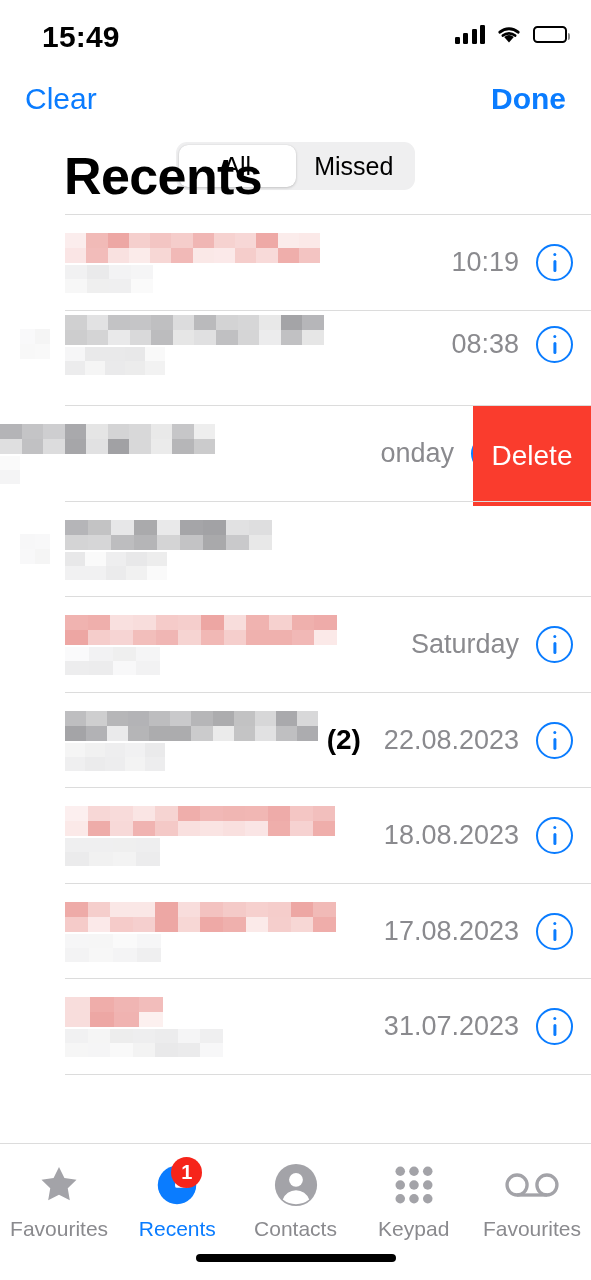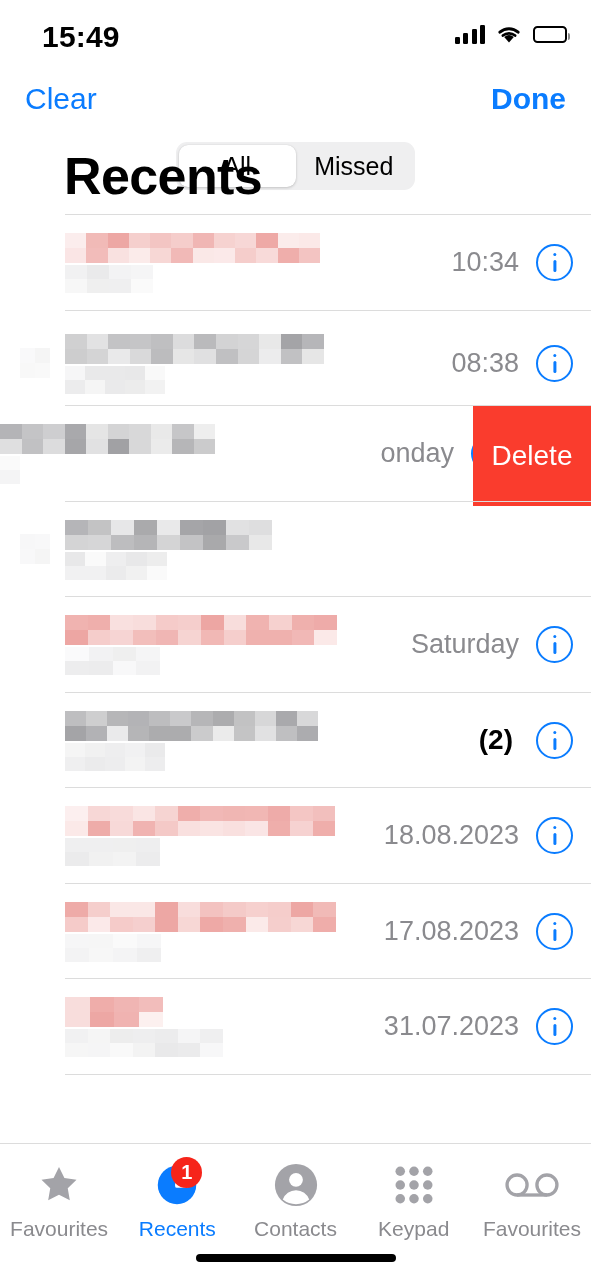--- a/index.html
+++ b/index.html
@@ -213,26 +213,26 @@
             </div>
             <div style="display: flex; height: 14px;">
               <b style="width: 22px; height: 100%; background: rgba(140, 140, 145, 0.07);"></b>
               <b style="width: 22px; height: 100%; background: rgba(140, 140, 145, 0.14);"></b>
               <b style="width: 22px; height: 100%; background: rgba(140, 140, 145, 0.137);"></b>
               <b style="width: 22px; height: 100%; background: rgba(140, 140, 145, 0.047);"></b>
             </div>
           </div>
         </div>
         <div class="meta" style="right: 18px;">
-          <span class="when">10:34</span>
+          <span class="when">10:19</span>
           <button class="info-btn"></button>
         </div>
       </div>
       <div class="sep" style="top: 95.5px;"></div>
-      <div class="row" style="top: 102px;">
+      <div class="row" style="top: 83px;">
         <div class="name-col" style="left: 65px;">
           <div style="width: 259px; height: 30px; display: flex; flex-direction: column; position: absolute; left: 0px; top: 18px;">
             <div style="display: flex; height: 15px;">
               <b style="width: 21.5833px; height: 100%; background: rgba(120, 120, 124, 0.35);"></b>
               <b style="width: 21.5833px; height: 100%; background: rgba(120, 120, 124, 0.21);"></b>
               <b style="width: 21.5833px; height: 100%; background: rgba(120, 120, 124, 0.443);"></b>
               <b style="width: 21.5833px; height: 100%; background: rgba(120, 120, 124, 0.427);"></b>
               <b style="width: 21.5833px; height: 100%; background: rgba(120, 120, 124, 0.475);"></b>
               <b style="width: 21.5833px; height: 100%; background: rgba(120, 120, 124, 0.263);"></b>
               <b style="width: 21.5833px; height: 100%; background: rgba(120, 120, 124, 0.514);"></b>
@@ -486,20 +486,21 @@
               <b style="width: 20px; height: 100%; background: rgba(140, 140, 145, 0.137);"></b>
               <b style="width: 20px; height: 100%; background: rgba(140, 140, 145, 0.173);"></b>
               <b style="width: 20px; height: 100%; background: rgba(140, 140, 145, 0.157);"></b>
               <b style="width: 20px; height: 100%; background: rgba(140, 140, 145, 0.106);"></b>
               <b style="width: 20px; height: 100%; background: rgba(140, 140, 145, 0.153);"></b>
             </div>
           </div>
         </div>
         <div class="meta" style="right: 18px;">
           <span class="count">(2)</span>
+          <span class="when">22.08.2023</span>
           <button class="info-btn"></button>
         </div>
       </div>
       <div class="sep" style="top: 573px;"></div>
       <div class="row" style="top: 574px;">
         <div class="name-col" style="left: 65px;">
           <div style="width: 270px; height: 30px; display: flex; flex-direction: column; position: absolute; left: 0px; top: 18px;">
             <div style="display: flex; height: 15px;">
               <b style="width: 22.5px; height: 100%; background: rgba(226, 110, 105, 0.11);"></b>
               <b style="width: 22.5px; height: 100%; background: rgba(226, 110, 105, 0.275);"></b>

